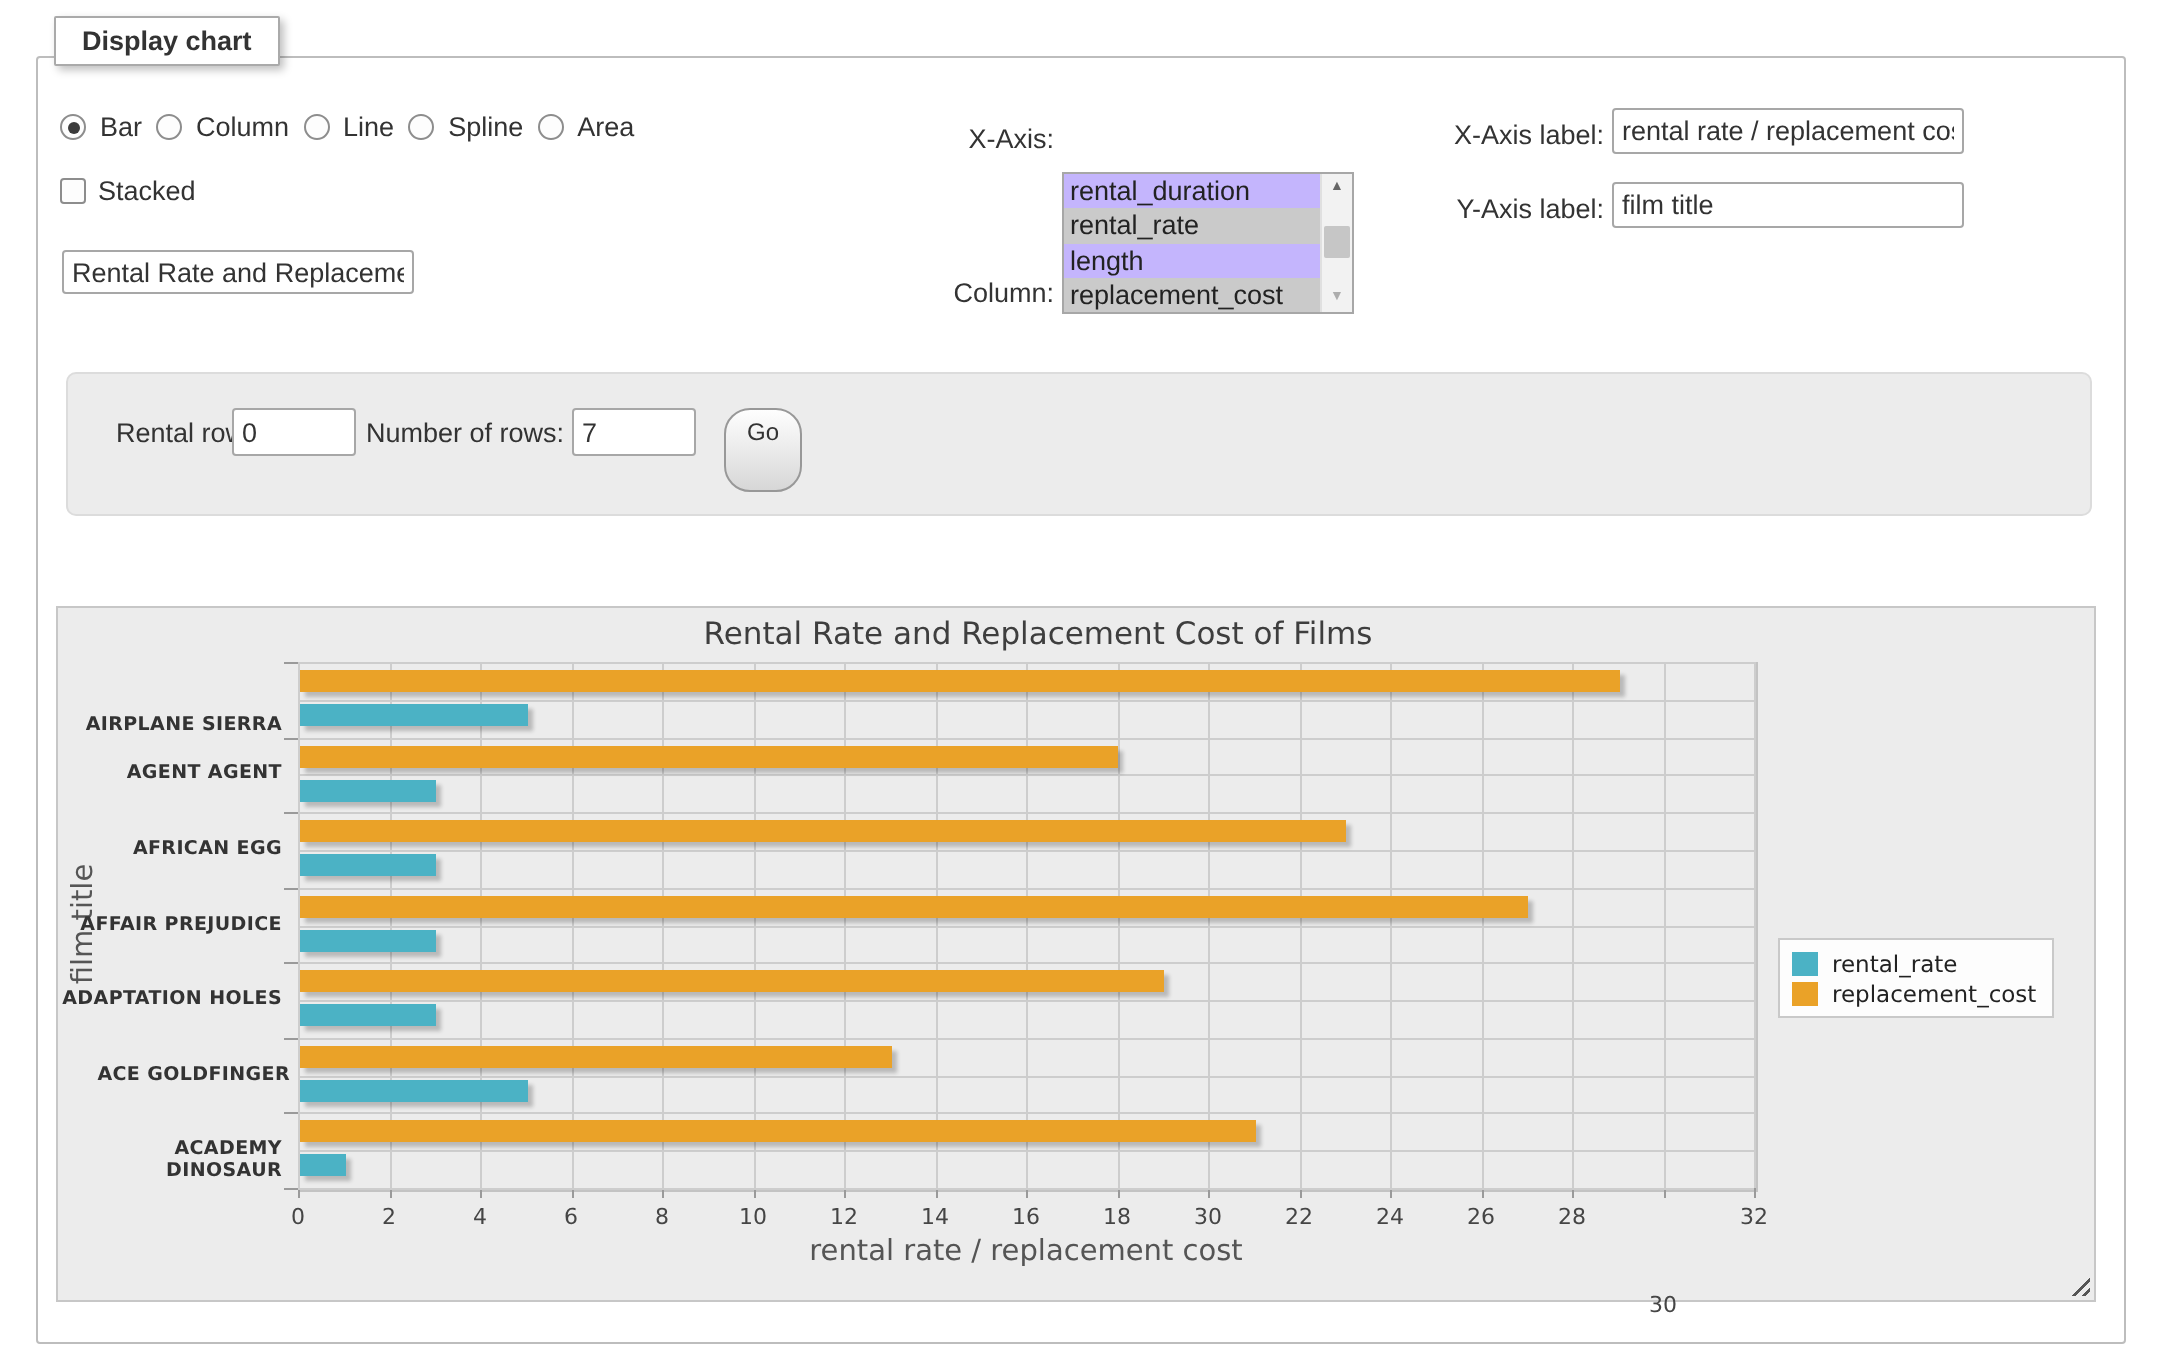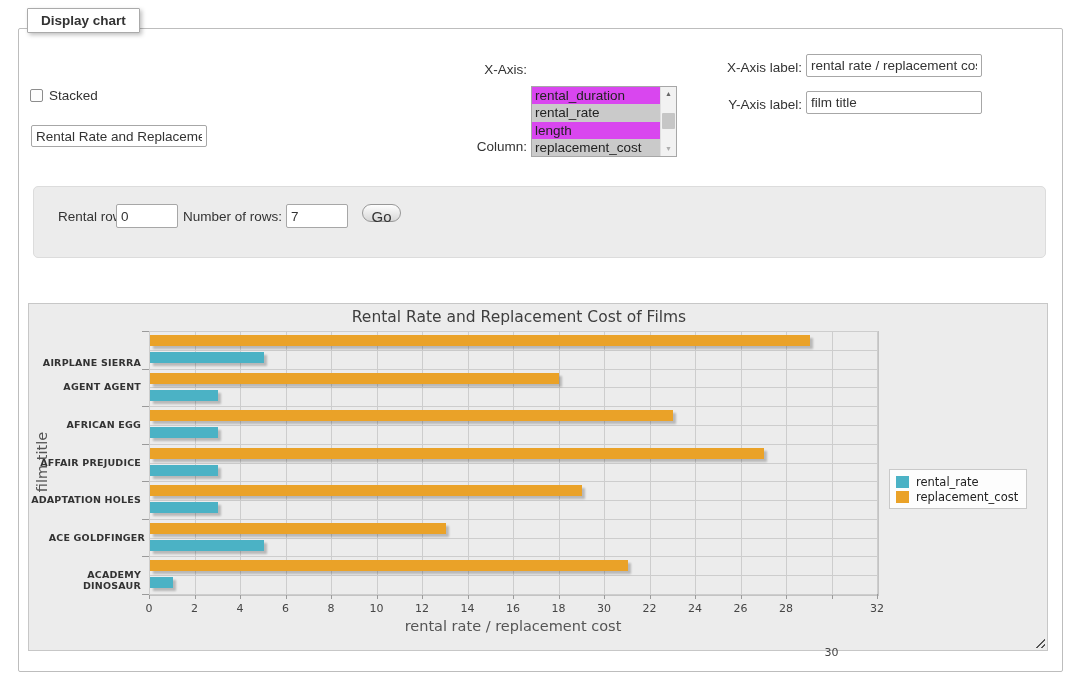--- a/index.html
+++ b/index.html
@@ -23,34 +23,34 @@
             background:#fdfdfd;box-sizing:border-box;flex:none;}
   .check-row{left:30px;top:87px;display:flex;align-items:center;gap:6px;height:16px;}
 
   input.txt{box-sizing:border-box;border:1px solid #a7a7a7;border-radius:2px;background:#fff;
             font-family:"Liberation Sans",sans-serif;font-size:13.5px;color:#333;padding:2px 4px;outline:none;}
 
   .select{box-sizing:border-box;border:1px solid #a7a7a7;border-radius:2px;background:#fff;
           font-size:13.5px;color:#333;display:flex;align-items:center;padding:0 6px;}
   .select .arrow{margin-left:auto;font-size:10px;color:#111;}
 
-  .listbox{box-sizing:border-box;border:1px solid #a7a7a7;background:#d946ef;display:flex;}
+  .listbox{box-sizing:border-box;border:1px solid #a7a7a7;background:#c4b5fd;display:flex;}
   .opts{flex:1;overflow:hidden;}
   .opt{font-size:13.5px;line-height:17.4px;padding:0 0 0 3px;color:#222;white-space:nowrap;}
   .opt.sel{background:#cacaca;}
   .sbar{width:15px;background:#f2f2f2;border-left:1px solid #e0e0e0;position:relative;flex:none;}
   .sbtn{position:absolute;left:0;width:15px;height:14px;background:#f2f2f2;text-align:center;
         font-size:7px;line-height:14px;color:#666;}
   .sbtn.down{bottom:0;color:#adadad;}
   .sthumb{position:absolute;left:1px;top:26px;width:13px;height:16px;background:#c6c6c6;border-radius:1px;}
 
   
   .panel{left:33px;top:186px;width:1013px;height:72px;background:#ececec;border:1px solid #dcdcdc;border-radius:5px;box-sizing:border-box;}
-  .go-btn{left:328px;top:17px;width:39px;height:18px;border:1px solid #989898;border-radius:13px;
-          background:linear-gradient(#fefefe,#d7d7d7);font-size:15px;color:#333;text-align:center;line-height:23px;
+  .go-btn{left:328px;top:17px;width:39px;height:42px;border:1px solid #989898;border-radius:13px;
+          background:linear-gradient(#fefefe,#d7d7d7);font-size:12px;color:#333;text-align:center;line-height:23px;
           box-sizing:border-box;cursor:pointer;}
 
   
   .chart-panel{left:28px;top:303px;width:1020px;height:348px;background:#ececec;border:1px solid #c7c7c7;box-sizing:border-box;}
   .chart-font{font-family:"DejaVu Sans",sans-serif;}
   .chart-title{left:0;top:4px;width:980px;text-align:center;font-size:15.5px;color:#3e3e3e;}
   .plot{left:120px;top:27px;width:728px;height:263px;border:1px solid #c3c3c3;box-sizing:content-box;}
   .bar{position:absolute;box-shadow:2.5px 2.5px 2px rgba(0,0,0,0.22);}
   .cat-label{position:absolute;text-align:right;font-size:9.5px;font-weight:bold;color:#333;letter-spacing:0.2px;}
   .tickdash-l{position:absolute;height:1px;width:7px;background:#9a9a9a;}
@@ -68,20 +68,32 @@
     clip-path:polygon(100% 0,100% 100%,0 100%);}
 </style>
 </head>
 <body>
 
 <div class="page">
 
   <div class="abs frame"></div>
   <div class="abs frame-legend">Display chart</div>
 
+  <div class="abs radio-row">
+    <span class="radio chart-type-radio on"></span>
+    <span class="ctl-label">Bar</span>
+    <span class="radio chart-type-radio"></span>
+    <span class="ctl-label">Column</span>
+    <span class="radio chart-type-radio"></span>
+    <span class="ctl-label">Line</span>
+    <span class="radio chart-type-radio"></span>
+    <span class="ctl-label">Spline</span>
+    <span class="radio chart-type-radio"></span>
+    <span class="ctl-label">Area</span>
+  </div>
 
   <div class="abs check-row">
     <span class="checkbox" id="stacked-box"></span>
     <span class="ctl-label">Stacked</span>
   </div>
 
   <input class="abs txt" style="left: 31px; top: 125px; width: 176px; height: 22px;" value="Rental Rate and Replacement Cost of Films">
 
   <div class="abs ctl-label right" style="left:430px;top:62px;width:97px;">X-Axis:</div>
 

